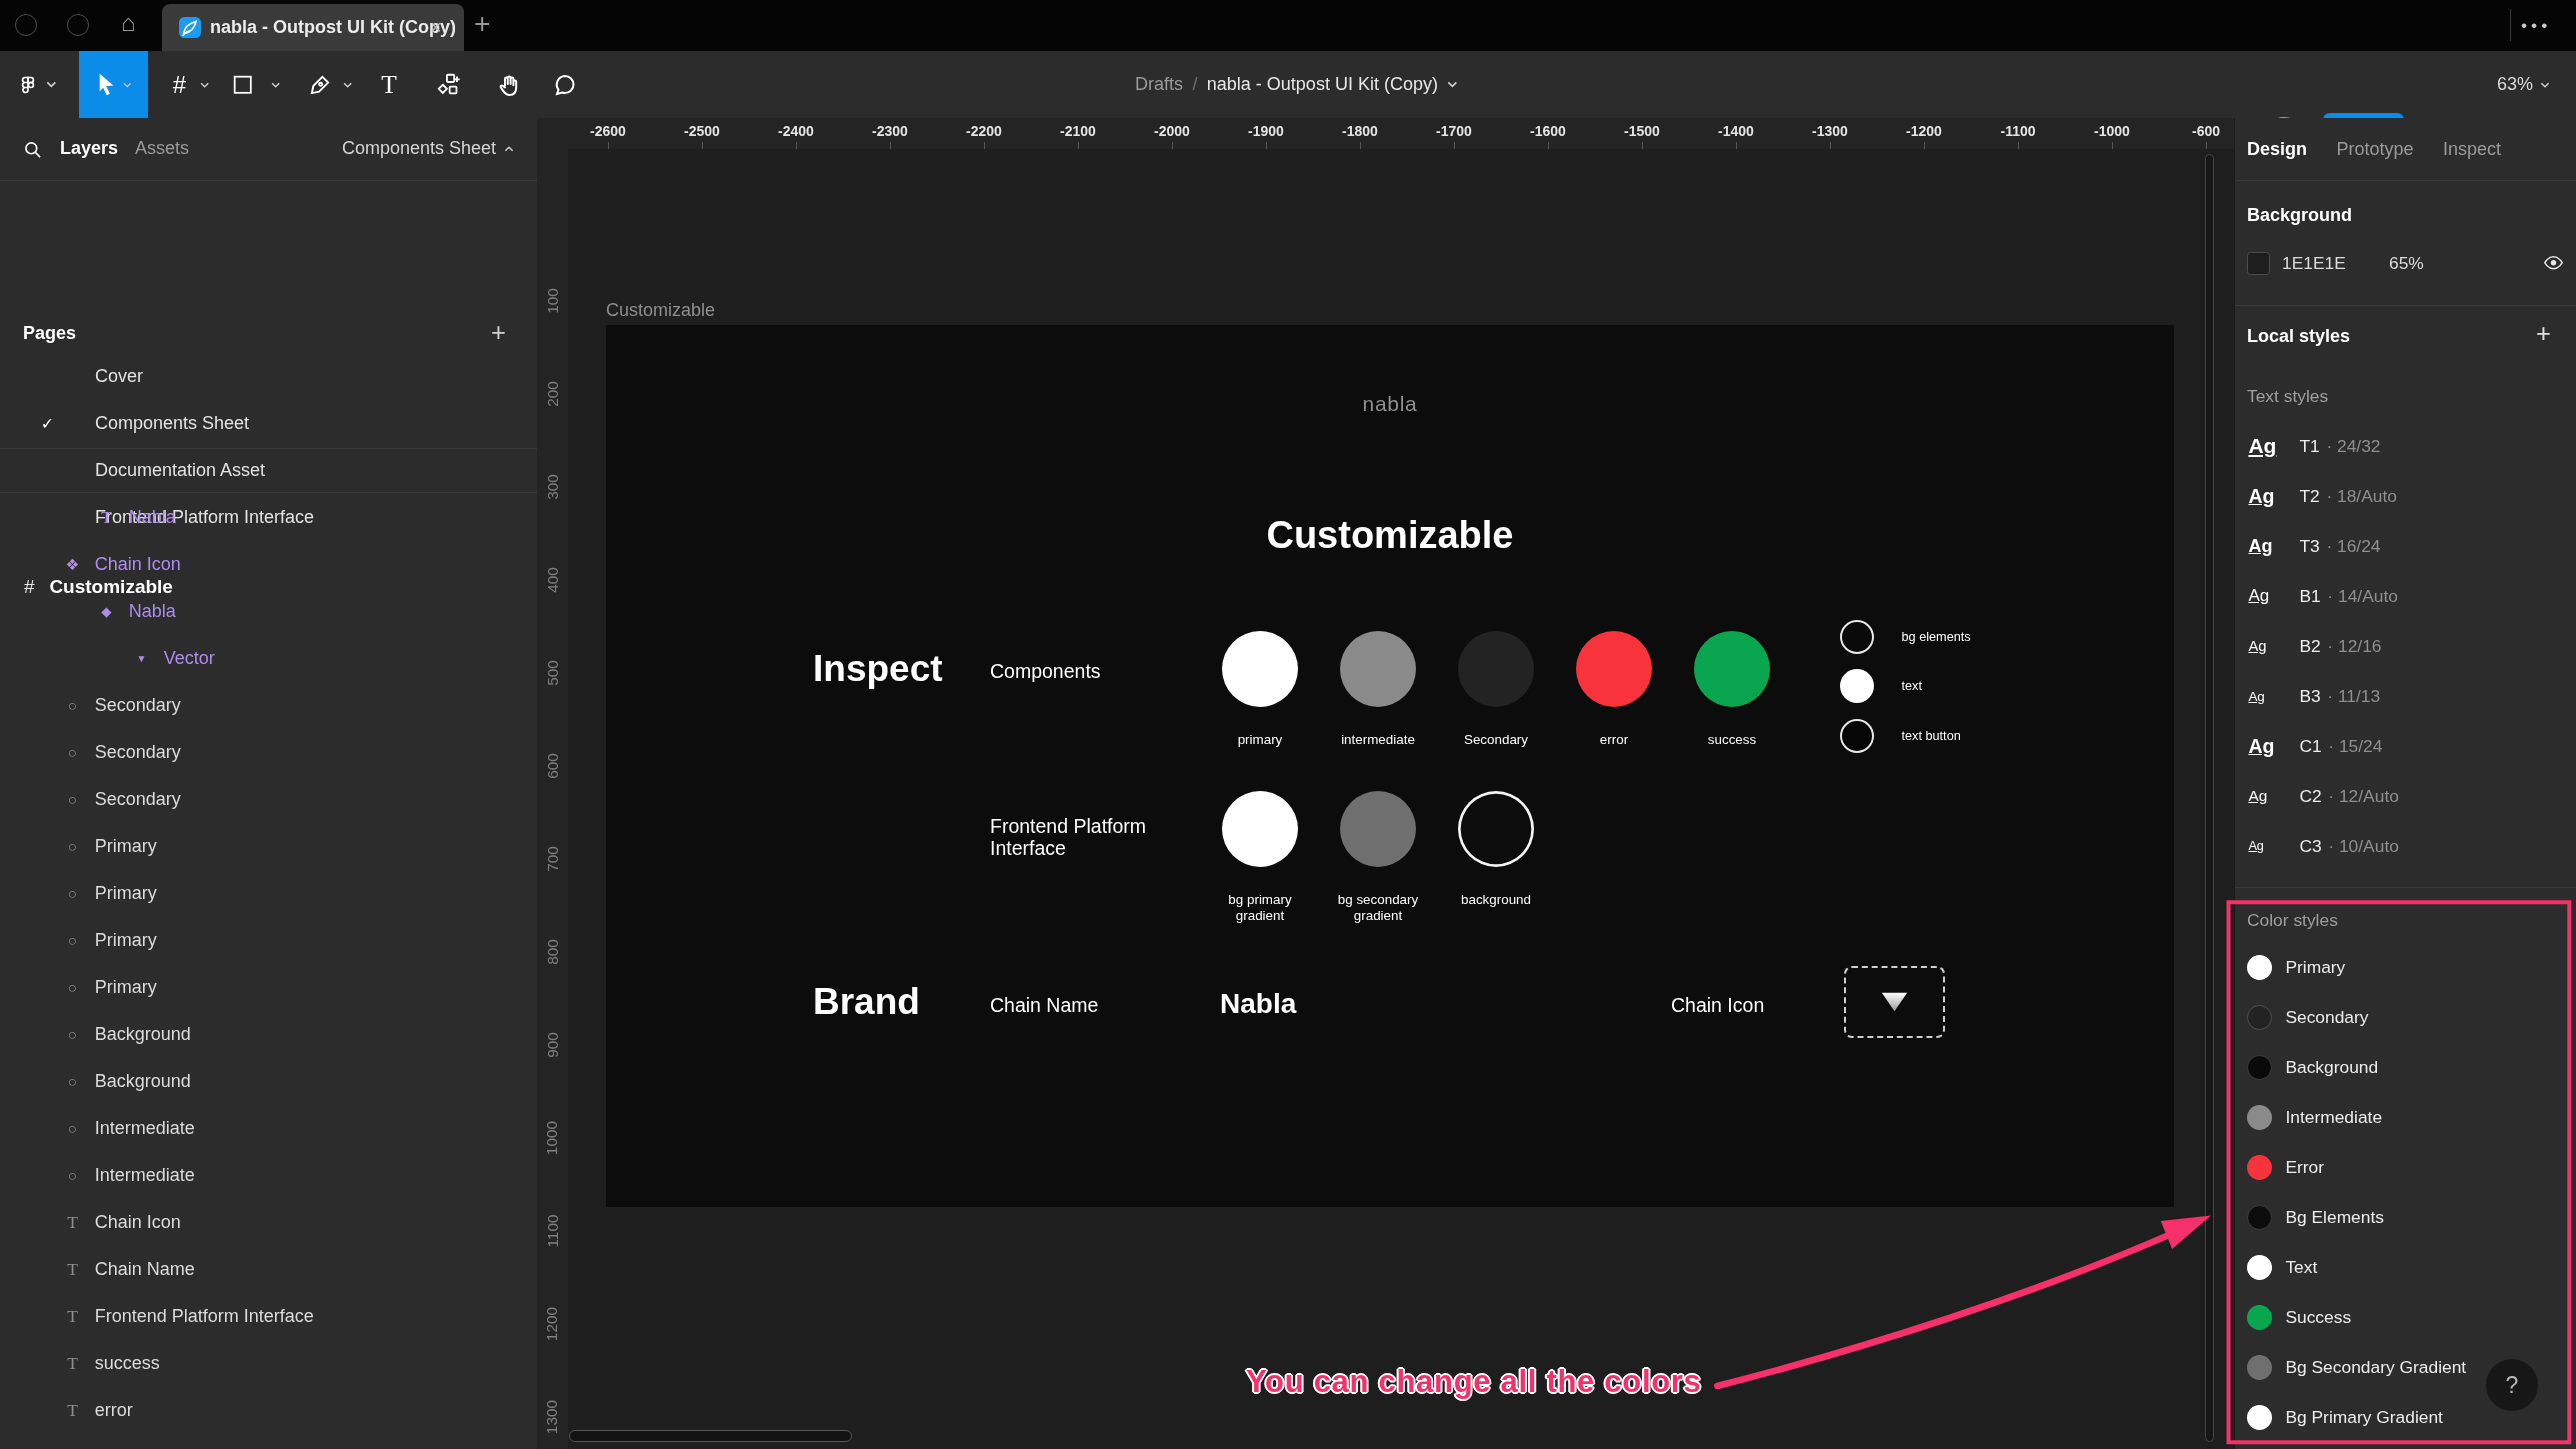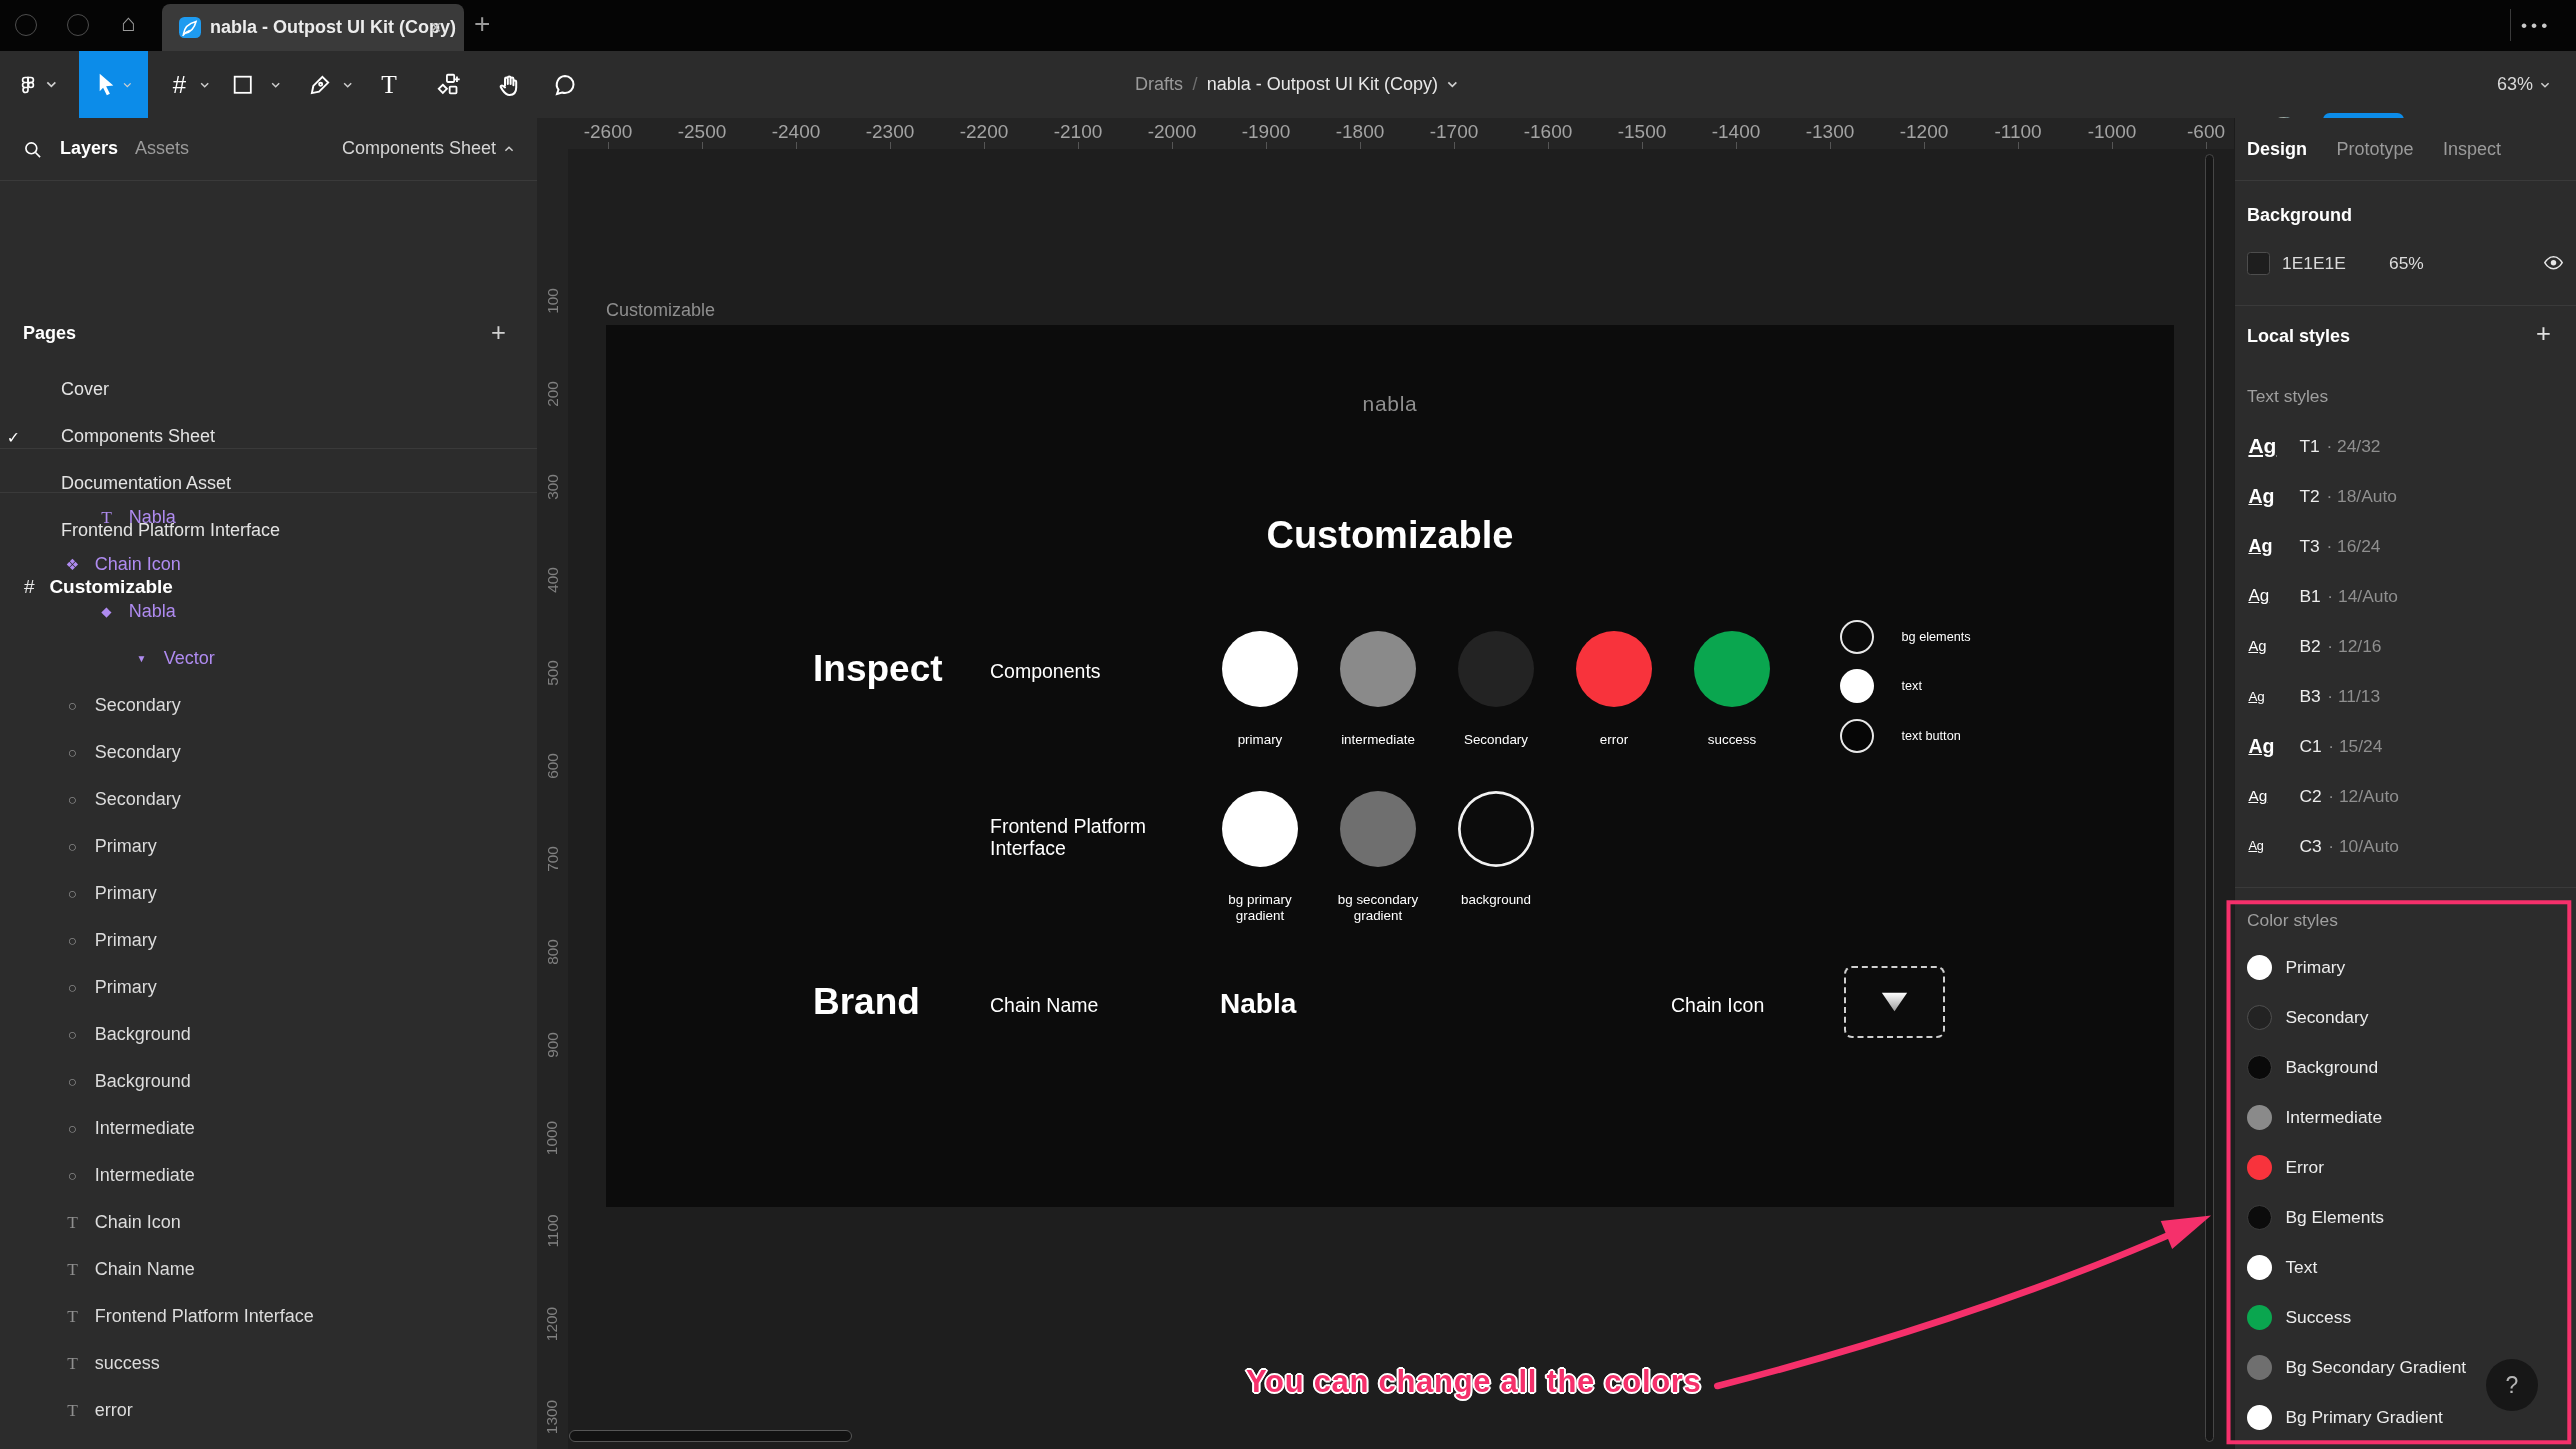--- a/index.html
+++ b/index.html
@@ -40,21 +40,21 @@
   #sidebar{left:0;top:118px;width:537px;height:1331px;background:#2c2c2c;}
   #search-icon{left:23px;top:21.5px;}
   #sb-tab-layers{left:60px;top:20px;font-size:18px;font-weight:700;color:#fff;}
   #sb-tab-assets{left:135px;top:20px;font-size:18px;color:#9a9a9a;}
   #page-selector{right:23px;top:20px;font-size:18px;color:#d5d5d5;display:flex;gap:8px;align-items:center;}
   .hline{height:1.3px;background:#3a3a3a;left:0;width:537px;}
   #pages-header{left:23px;top:205px;font-size:18px;font-weight:700;color:#fff;}
   #add-page{left:491px;top:200px;font-size:25.5px;color:#d0d0d0;font-weight:300;}
   #pages-list{left:0;top:117px;width:537px;display:flex;flex-direction:column;}
   #pages-list{top:235px;}
-  .prow{height:47px;display:flex;align-items:flex-end;font-size:18px;color:#e3e3e3;}
+  .prow{height:47px;display:flex;align-items:center;padding-left:34px;font-size:18px;color:#e3e3e3;}
   .pcheck{width:27px;text-align:center;color:#fff;font-size:16px;}
   .prow .plabel{margin-left:34px;}
   #section-row{left:0;top:447px;width:537px;height:44px;display:flex;align-items:center;}
   #section-glyph{margin-left:24px;font-size:19px;color:#e8e8e8;}
   #section-label{margin-left:14.8px;font-size:19px;font-weight:700;color:#fff;}
   #layer-tree{left:0;top:376px;width:537px;display:flex;flex-direction:column;}
   .lrow{height:47px;display:flex;align-items:center;}
   .lrow[data-depth="1"]{padding-left:57px;}
   .lrow[data-depth="2"]{padding-left:91px;}
   .lrow[data-depth="3"]{padding-left:126px;}
@@ -66,21 +66,21 @@
   .licon[data-g="vector"]{font-size:10px;}
   .llabel{margin-left:6.7px;font-size:18px;color:#dcdcdc;}
   .lrow[data-variant="component"] .licon,.lrow[data-variant="component"] .llabel{color:#af8bf0;}
 
   
   #canvas{left:537px;top:118px;width:1697px;height:1331px;background:#1e1e1e;overflow:hidden;}
   #vruler{left:0;top:0;width:31px;height:1331px;background:#242424;display:flex;flex-direction:column;padding-top:136px;box-sizing:border-box;}
   .vcell{flex:0 0 93px;display:flex;align-items:center;justify-content:center;}
   .vcell span{transform:rotate(-90deg);font-size:15.4px;color:#808080;}
   #hruler{left:0;top:0;width:1697px;height:31px;background:#242424;display:flex;padding-left:24px;box-sizing:border-box;}
-  .hcell{flex:0 0 94px;width:94px;text-align:center;font-size:19px;color:#a3a3a3;line-height:27px;position:relative;}
+  .hcell{flex:0 0 94px;width:94px;text-align:center;font-size:14px;color:#e5e5e5;line-height:27px;position:relative;font-weight:bold;}
   .hcell::after{content:"";position:absolute;left:50%;bottom:0;width:1.3px;height:6.7px;background:#555;}
   #frame-label{left:69px;top:182px;font-size:18px;color:#8e8e8e;}
   #frame{left:69px;top:207px;width:1568px;height:882px;background:#0c0c0c;}
   #nabla-logo{left:0;top:67px;width:1568px;text-align:center;font-size:21px;color:#8f8f8f;letter-spacing:0.7px;}
   #frame-heading{left:0;top:189px;width:1568px;text-align:center;font-size:38px;font-weight:700;color:#fff;}
   #palette-title{left:207px;top:323px;font-size:37px;font-weight:700;color:#fff;}
   #components-label{left:384px;top:335px;font-size:19.5px;color:#fff;}
   .crow{display:flex;gap:42px;}
   #prow1{left:616px;top:306px;}
   #prow2{left:616px;top:466px;}

